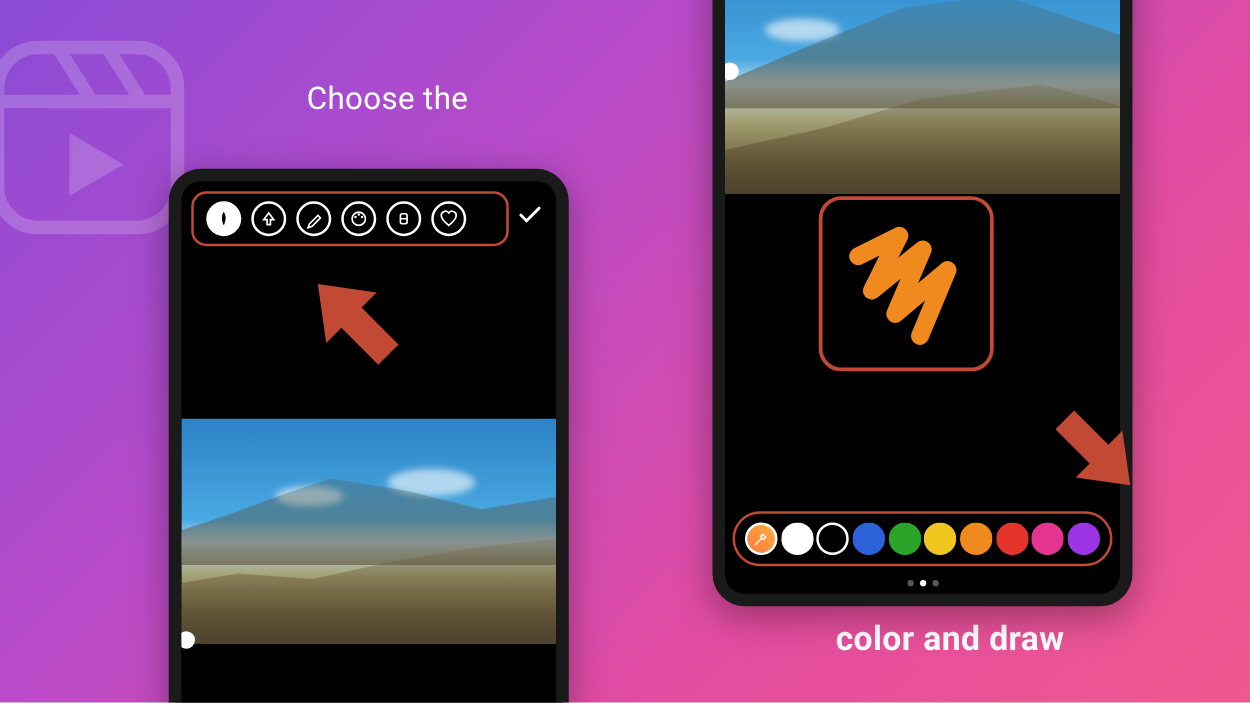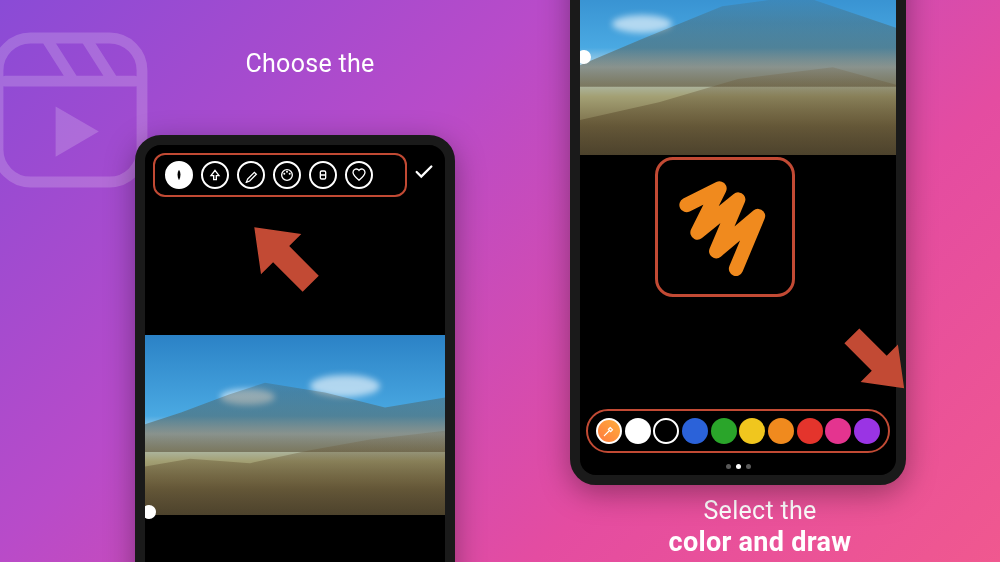--- a/index.html
+++ b/index.html
@@ -11,21 +11,21 @@
     position:relative;
   }
   
   .bg-logo{
     position:absolute;left:-20px;top:20px;opacity:.18;pointer-events:none;
   }
   .bg-logo svg{width:180px;height:180px}
   
   .caption{position:absolute;text-align:center;font-size:25px;line-height:1.25;letter-spacing:.3px}
   .caption .bold{font-weight:700;font-size:27px}
-  .cap-left{left:170px;top:48px;width:280px}
+  .cap-left{left:170px;top:64px;width:280px}
   .cap-right{left:620px;top:495px;width:280px}
   
   .phone{position:absolute;background:#111;border:10px solid #1a1a1a;border-radius:26px;box-shadow:0 8px 30px rgba(0,0,0,.35);overflow:hidden}
   .phone .screen{position:absolute;inset:0;background:#000;overflow:hidden}
   
   .landscape{position:absolute;left:0;right:0;background:linear-gradient(180deg,#2b82c6 0%,#4aa9e2 45%,#bcd9e8 55%,#a3a074 70%,#7b6f4a 85%,#6a5d3e 100%)}
   .hill{position:absolute;left:0;right:0;bottom:0;height:60%;background:linear-gradient(180deg,rgba(0,0,0,0) 0%,rgba(110,90,55,.25) 30%,rgba(90,75,45,.55) 70%,rgba(70,60,40,.8) 100%);clip-path:polygon(0 55%,15% 48%,35% 52%,55% 40%,75% 30%,100% 22%,100% 100%,0 100%)}
   .ridge{position:absolute;left:0;right:0;bottom:35%;height:55%;background:linear-gradient(180deg,rgba(0,0,0,0) 0%,rgba(80,70,45,.3) 40%,rgba(90,80,55,.6) 100%);clip-path:polygon(0 72%,12% 60%,28% 42%,40% 30%,60% 40%,80% 55%,100% 45%,100% 100%,0 100%)}
   .cloud{position:absolute;background:rgba(255,255,255,.6);border-radius:50%;filter:blur(3px)}
   .white-dot{position:absolute;width:14px;height:14px;background:#fff;border-radius:50%}
@@ -71,21 +71,20 @@
       <rect x="10" y="10" width="80" height="80" rx="18" fill="none" stroke="#fff" stroke-width="6"></rect>
       <path d="M14 34 h72 M38 12 l14 22 M60 12 l14 22" stroke="#fff" stroke-width="6" fill="none" stroke-linecap="round"></path>
       <path d="M42 48 l24 14 -24 14 z" fill="#fff"></path>
     </svg>
 </div>
 
 <div class="caption cap-left">
   <div>Choose the</div>
 </div>
 <div class="caption cap-right">
-  <div>Select the</div>
   <div class="bold">color and draw</div>
 </div>
 
 <div class="phone phone-left">
 
   <div class="screen">
 
     <div class="toolbar">
       <div class="tb-icon selected">
           <svg viewBox="0 0 24 24">

